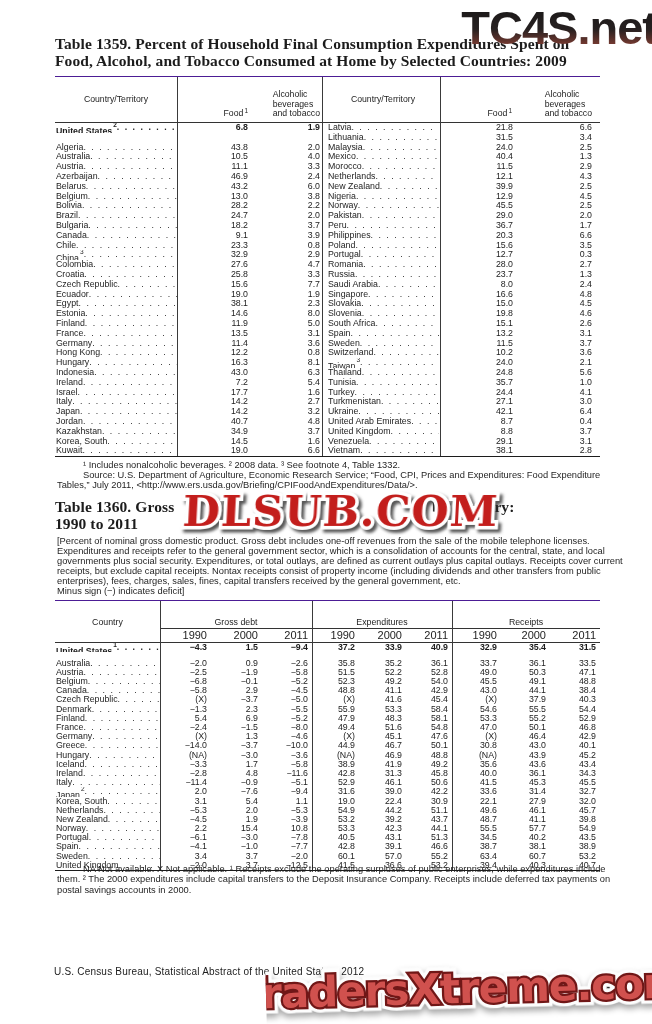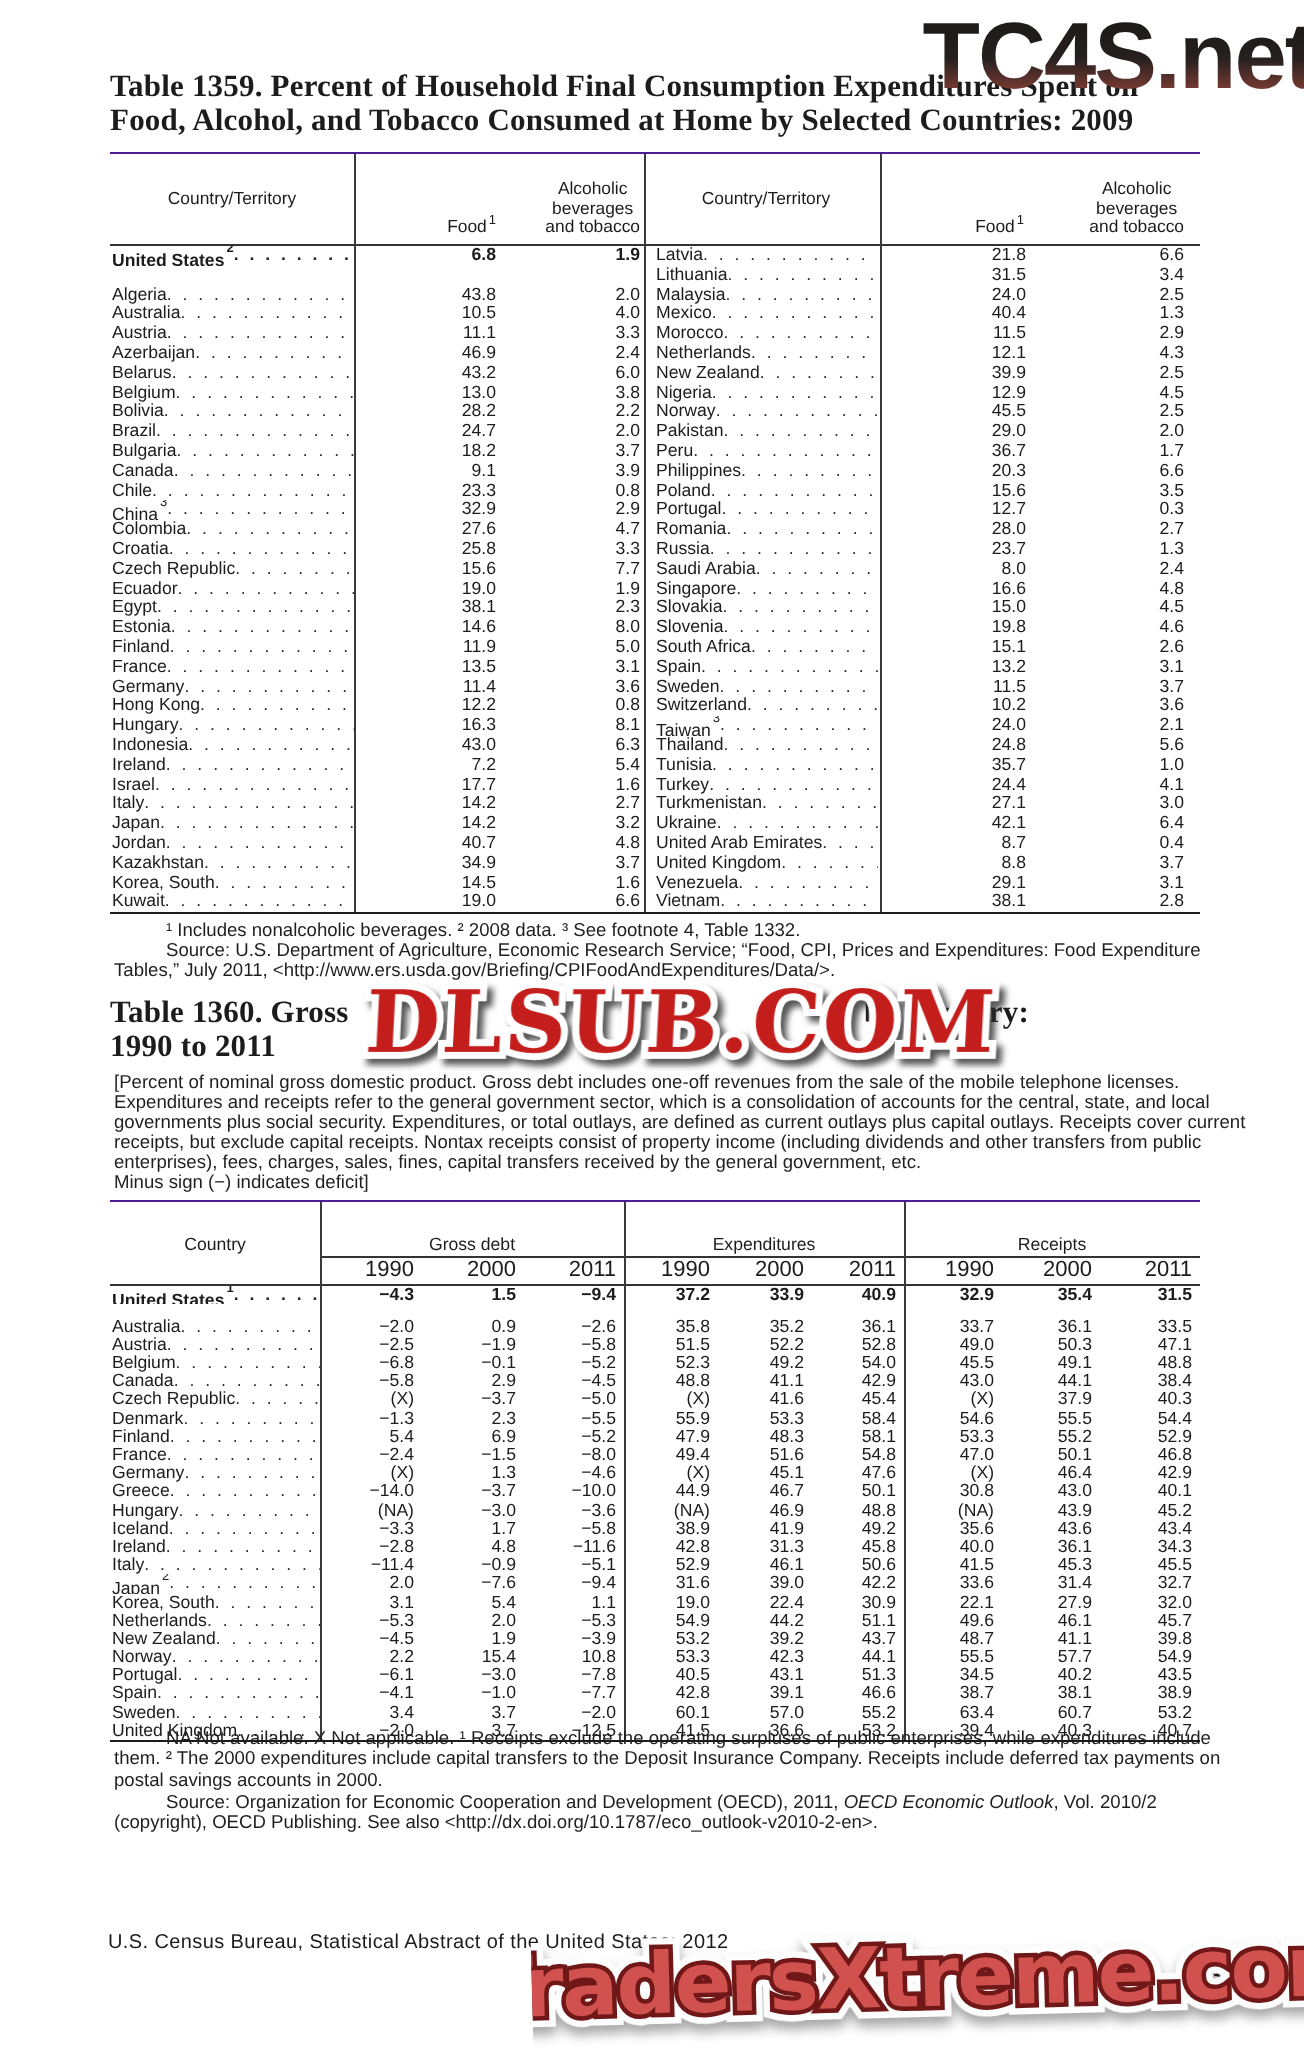--- a/index.html
+++ b/index.html
@@ -24,21 +24,21 @@
   .cname{display:flex;overflow:hidden;padding-left:1px;}
   .nm{white-space:nowrap;}
   .dots{flex:1;overflow:hidden;white-space:nowrap;color:#262626;}
   .dots::after{content:" . . . . . . . . . . . . . . . . . . . . . . . . . . . . . . . . . . . .";
                letter-spacing:1.5px;}
 
   
   #tbl1359{top:76px;}
   .h1359{display:grid;grid-template-columns:122px 74px 76px 112px 77px 84px;height:45px;
          border-bottom:1px solid #333;font-size:8.7px;line-height:9.6px;}
-  .hc{display:flex;align-items:flex-end;justify-content:flex-end;text-align:center;
+  .hc{display:flex;align-items:flex-end;justify-content:flex-end;text-align:left;
       padding:2px 3px 3px 0;}
   .hc.ctr{align-items:center;justify-content:center;text-align:center;padding:0;}
   .hc.alc1{padding-right:7px;}
   .hc.food2{padding-right:4px;}
   .hc.alc2{padding-right:8px;}
   #b1359{display:flex;}
   #b1359L{width:272px;}
   #b1359R{width:273px;}
   .r59{display:grid;height:9.8px;font-size:8.8px;line-height:9.8px;}
   #b1359L .r59{grid-template-columns:122px 74px 76px;}
@@ -1099,23 +1099,20 @@
           <div class="num">40.7</div>
           <div></div>
         </div>
       </div>
     <div class="vl" style="left:105px"></div>
     <div class="vl" style="left:257px"></div>
     <div class="vl" style="left:397px"></div>
   </div>
 
   <div class="note ind" id="fn1360">NA Not available. X Not applicable. ¹ Receipts exclude the operating surpluses of public enterprises, while expenditures include them. ² The 2000 expenditures include capital transfers to the Deposit Insurance Company. Receipts include deferred tax payments on postal savings accounts in 2000.</div>
-  <div class="note ind" id="src1360">
-    <span>Source: Organization for Economic Cooperation and Development (OECD), 2011, </span><i>OECD Economic Outlook</i><span>, Vol. 2010/2 (copyright), OECD Publishing. See also &lt;http://dx.doi.org/10.1787/eco_outlook-v2010-2-en&gt;.</span>
-  </div>
 
   <div id="pagelabel">
     <span>International Statistics</span>
     <span id="pagenum">853</span>
   </div>
   <div id="footer">U.S. Census Bureau, Statistical Abstract of the United States: 2012</div>
 
   <div id="wm-bottom">
     <svg width="392" height="64">
       <text x="196" y="45" text-anchor="middle" font-family="DejaVu Sans, sans-serif" font-size="42" font-weight="bold" letter-spacing="-1" stroke="#fdfdfd" stroke-width="11" fill="none" style="filter:drop-shadow(0 4px 3px rgba(0,0,0,.35));" class="wmb-text">TradersXtreme.com</text>

